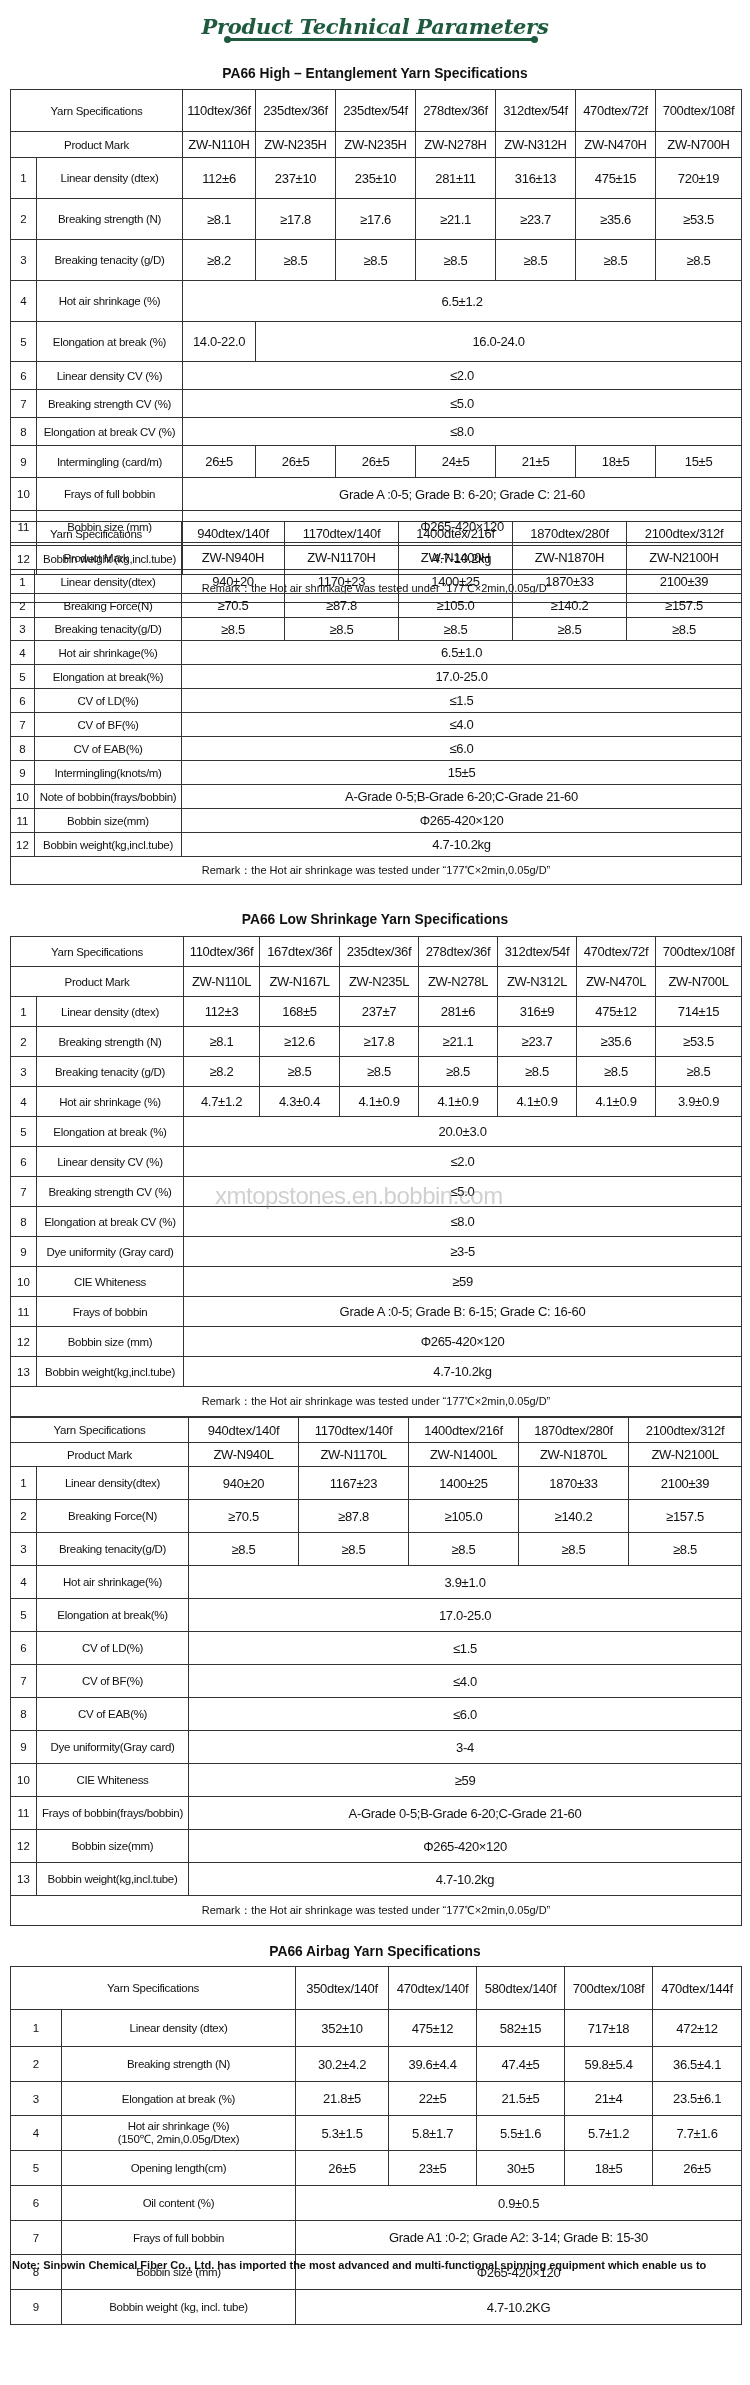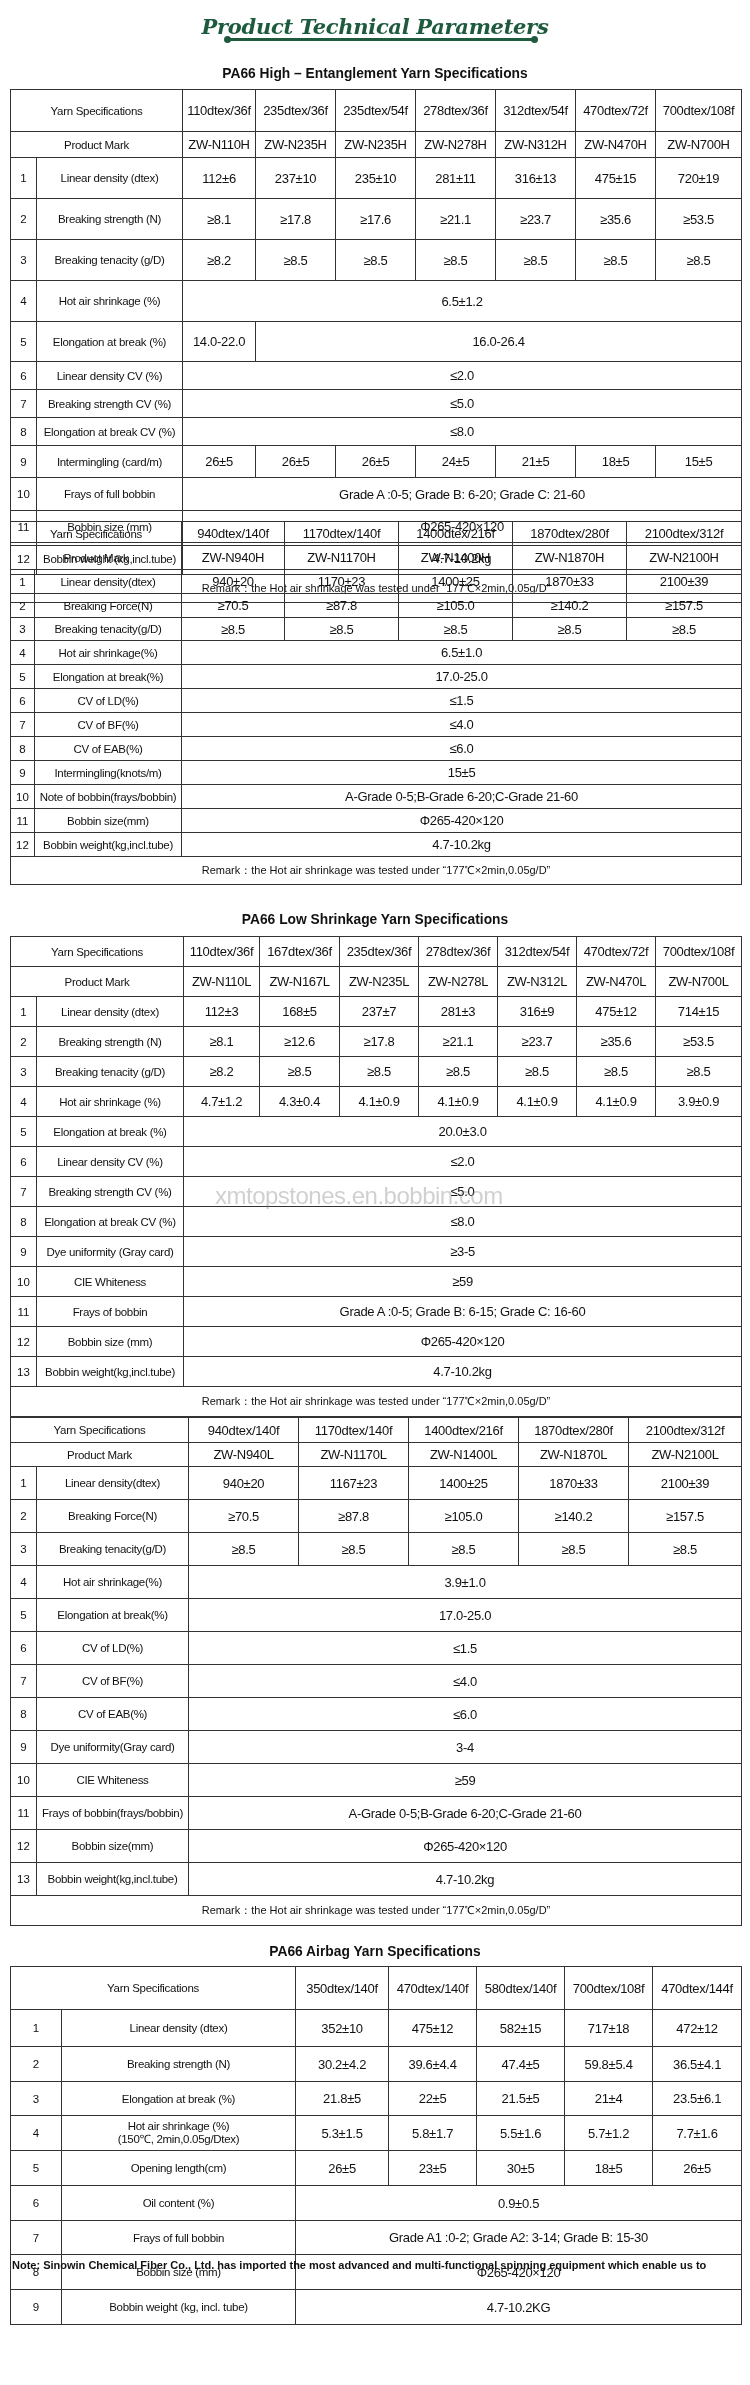--- a/index.html
+++ b/index.html
@@ -104,21 +104,21 @@
       </tr>
       <tr style="height: 41px;">
         <td class="num">4</td>
         <td class="lbl"><span>Hot air shrinkage (%)</span></td>
         <td class="val" colspan="7">6.5±1.2</td>
       </tr>
       <tr style="height: 40px;">
         <td class="num">5</td>
         <td class="lbl"><span>Elongation at break (%)</span></td>
         <td class="val">14.0-22.0</td>
-        <td class="val" colspan="6">16.0-26.4</td>
+        <td class="val" colspan="6">16.0-24.0</td>
       </tr>
       <tr style="height: 28px;">
         <td class="num">6</td>
         <td class="lbl"><span>Linear density CV (%)</span></td>
         <td class="val" colspan="7">≤2.0</td>
       </tr>
       <tr style="height: 28px;">
         <td class="num">7</td>
         <td class="lbl"><span>Breaking strength CV (%)</span></td>
         <td class="val" colspan="7">≤5.0</td>
@@ -297,21 +297,21 @@
         <td class="val">ZW-N312L</td>
         <td class="val">ZW-N470L</td>
         <td class="val">ZW-N700L</td>
       </tr>
       <tr style="height: 30px;">
         <td class="num">1</td>
         <td class="lbl"><span>Linear density (dtex)</span></td>
         <td class="val">112±3</td>
         <td class="val">168±5</td>
         <td class="val">237±7</td>
-        <td class="val">281±3</td>
+        <td class="val">281±6</td>
         <td class="val">316±9</td>
         <td class="val">475±12</td>
         <td class="val">714±15</td>
       </tr>
       <tr style="height: 30px;">
         <td class="num">2</td>
         <td class="lbl"><span>Breaking strength (N)</span></td>
         <td class="val">≥8.1</td>
         <td class="val">≥12.6</td>
         <td class="val">≥17.8</td>

